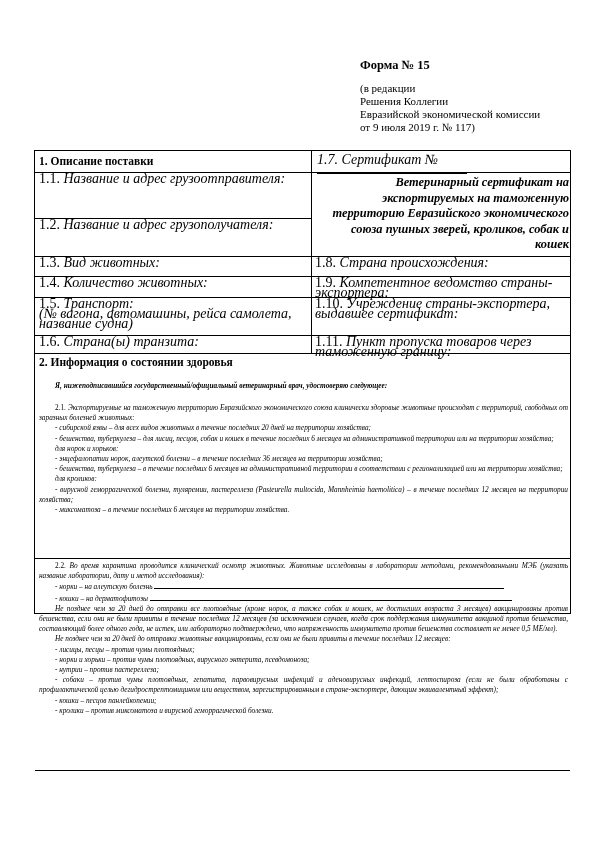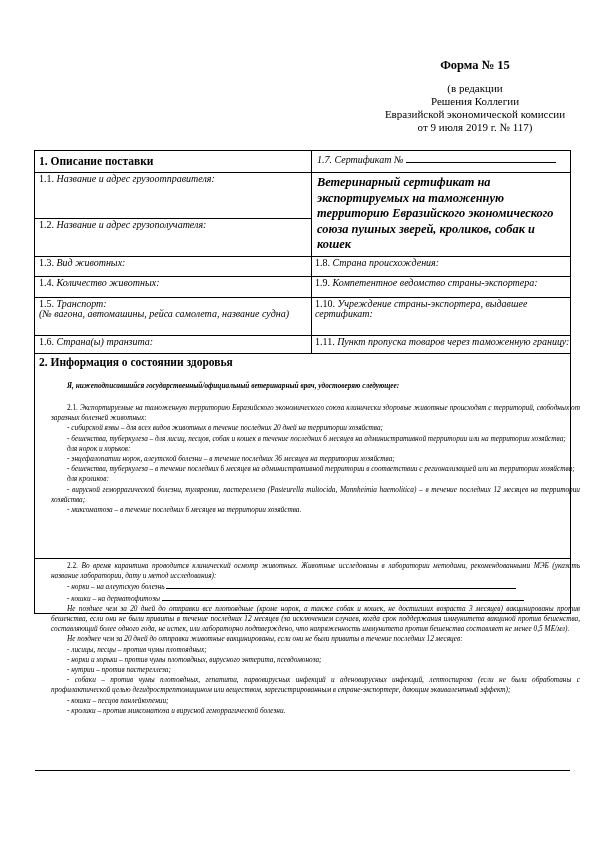--- a/index.html
+++ b/index.html
@@ -1,32 +1,32 @@
 <!DOCTYPE html>
 <html><head>
 <meta charset="utf-8">
 <style>
   html, body { margin:0; padding:0; background:#ffffff; }
   body { width:604px; height:850px; position:relative; overflow:hidden;
          font-family:"Liberation Serif", "DejaVu Serif", serif; color:#000; }
-  .header { position:absolute; left:360px; width:230px; text-align:center; }
+  .header { position:absolute; left:360px; width:230px; text-align:left; }
   .form-num { top:58px; font-weight:bold; font-size:12.5px; }
   .edition { top:82px; font-size:11px; line-height:13px; }
   .t { position:absolute; left:34px; top:150px; width:537px; height:464px;
        border:1.3px solid #000; box-sizing:border-box; }
   .hl { position:absolute; left:0; right:0; border-top:1px solid #000; height:0; }
   .hlL { position:absolute; left:0; width:276px; border-top:1px solid #000; height:0; }
   .vl { position:absolute; left:276px; border-left:1px solid #000; width:0; }
-  .cell { position:absolute; font-size:10px; line-height:10px; font-style:italic; }
+  .cell { position:absolute; font-size:14px; line-height:10px; font-style:italic; }
   .cell .n { font-style:normal;text-align:center; }
   .sec-title { position:absolute; font-weight:bold; font-size:11.5px; }
-  .cert-title { position:absolute; left:282px; top:24px; width:252px; text-align:left;
+  .cert-title { position:absolute; left:282px; top:24px; width:252px; text-align:right;
        font-weight:bold; font-style:italic; font-size:12.4px; line-height:15.5px; }
   .para { position:absolute; left:4px; width:529px; font-size:7.3px; line-height:10.2px;
-          font-style:italic; text-align:justify;margin-left:12px; }
+          font-style:italic; text-align:justify; }
   .para p { margin:0; }
   .ind { text-indent:16px; }
   .decl { font-weight:bold; }
   .uline { display:inline-block; border-bottom:1px solid #000; vertical-align:baseline; height:7px; }
 </style>
 </head>
 <body>
 
 <div class="header form-num">Форма № 15</div>
 <div class="header edition">

